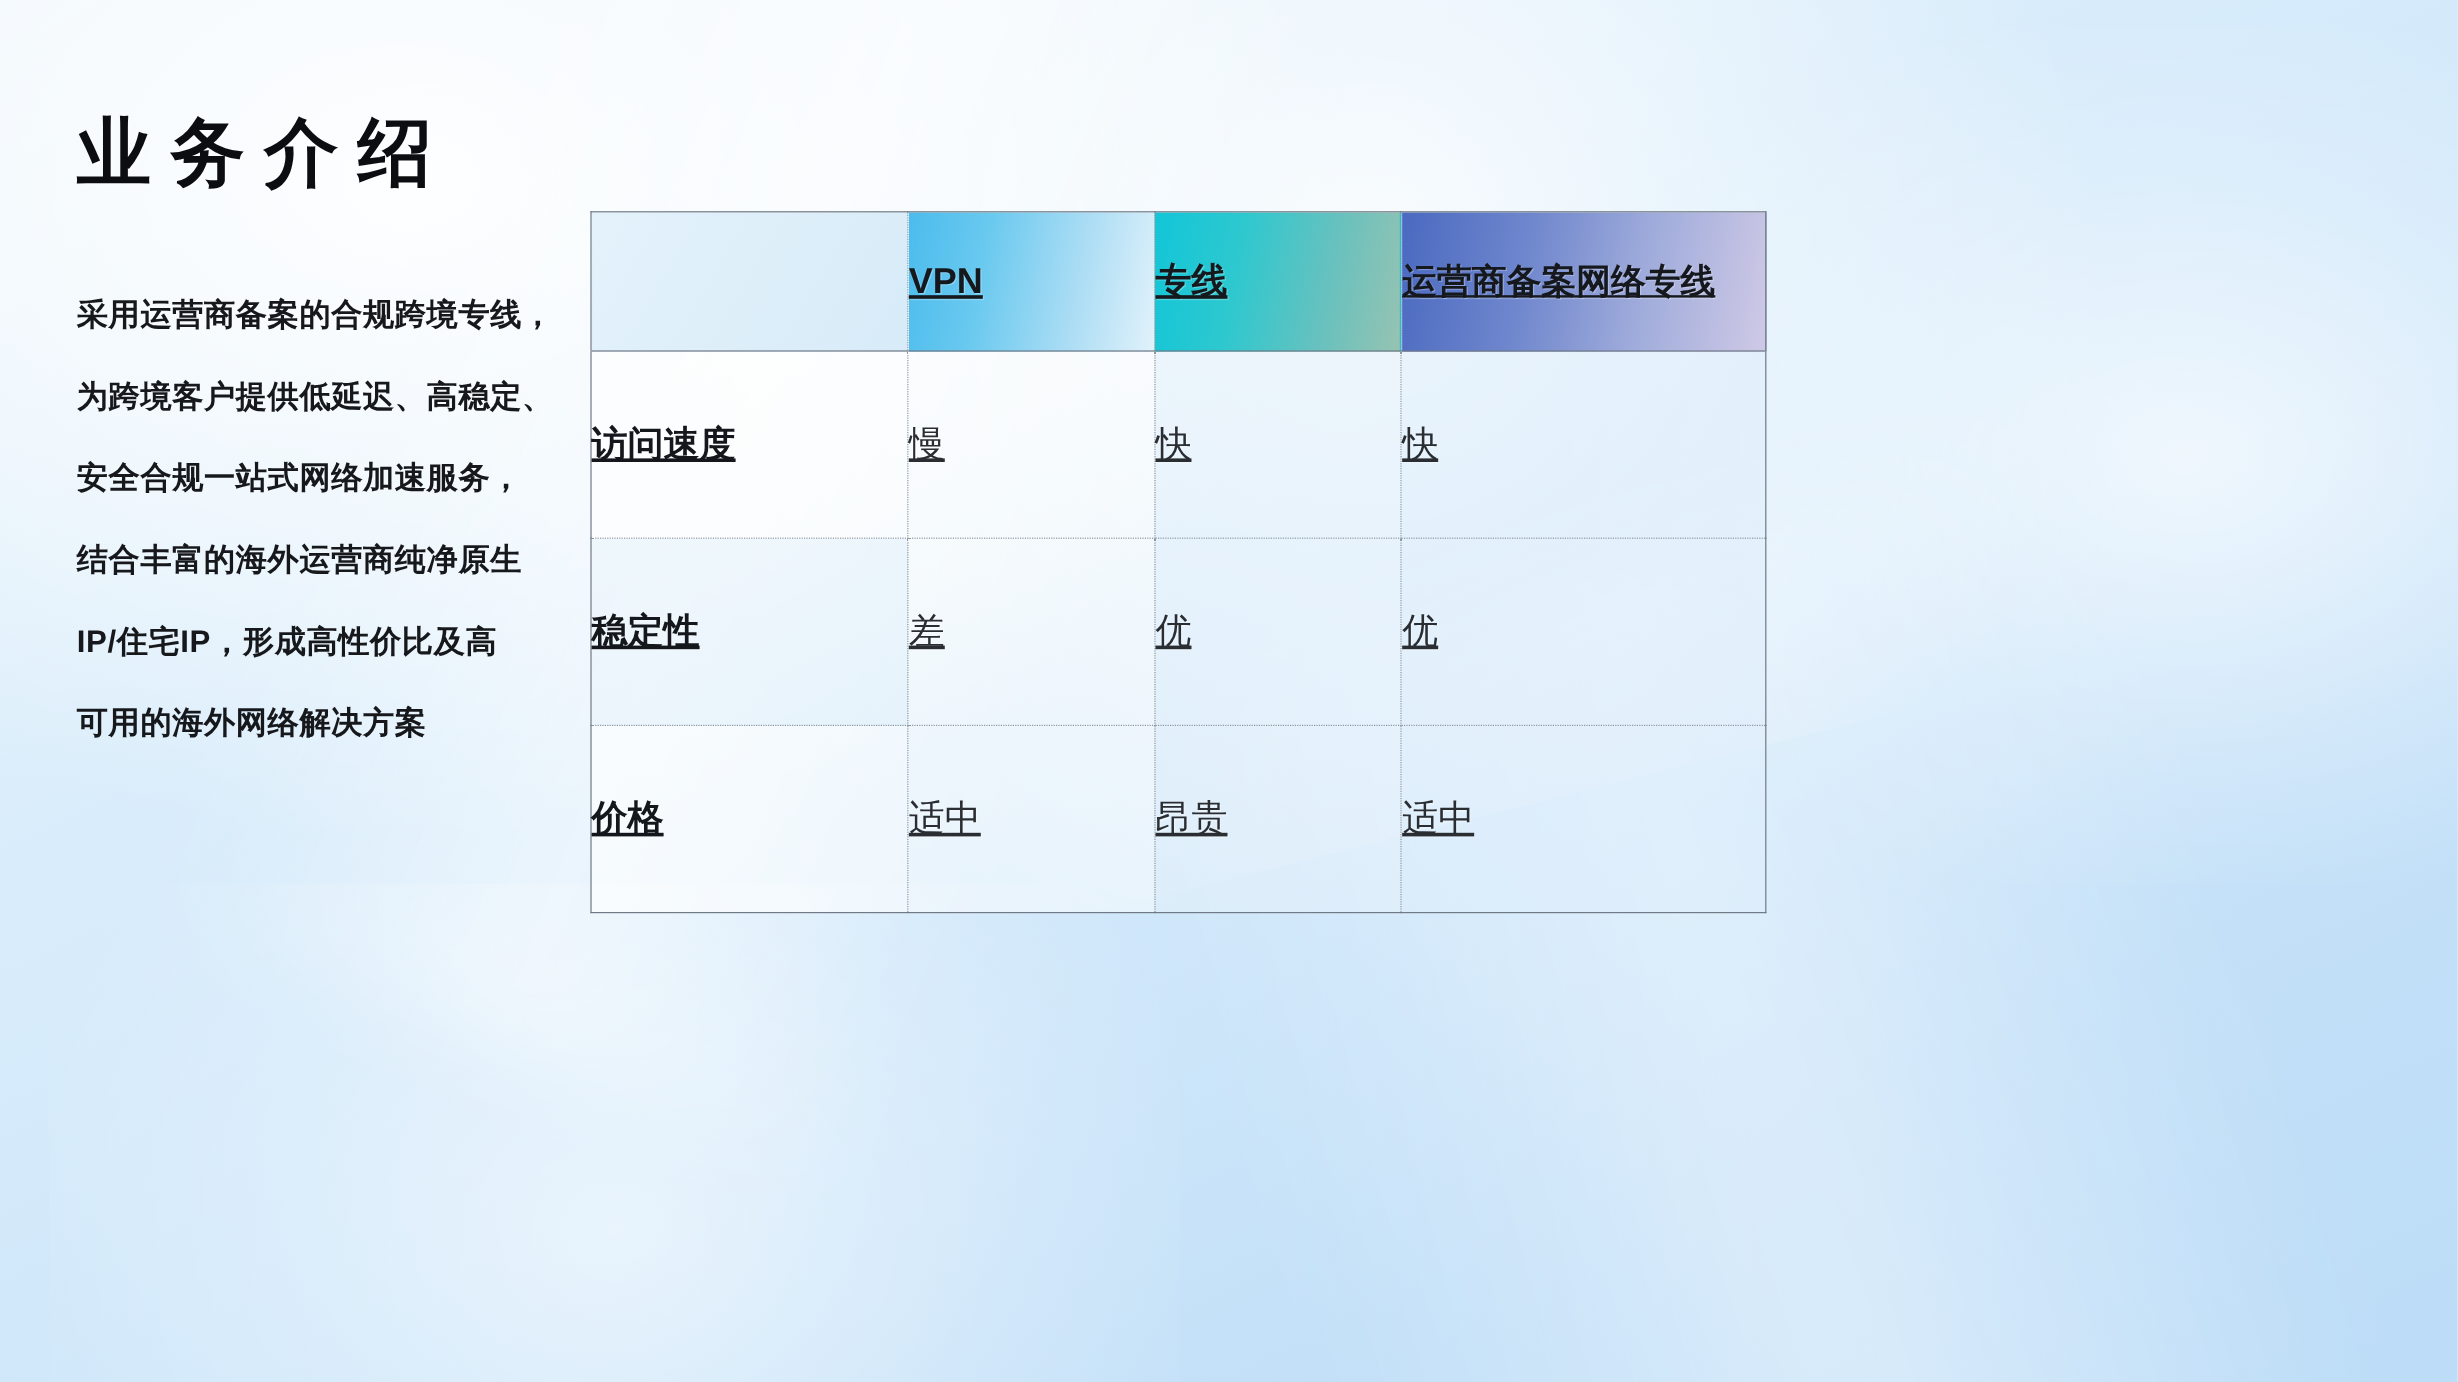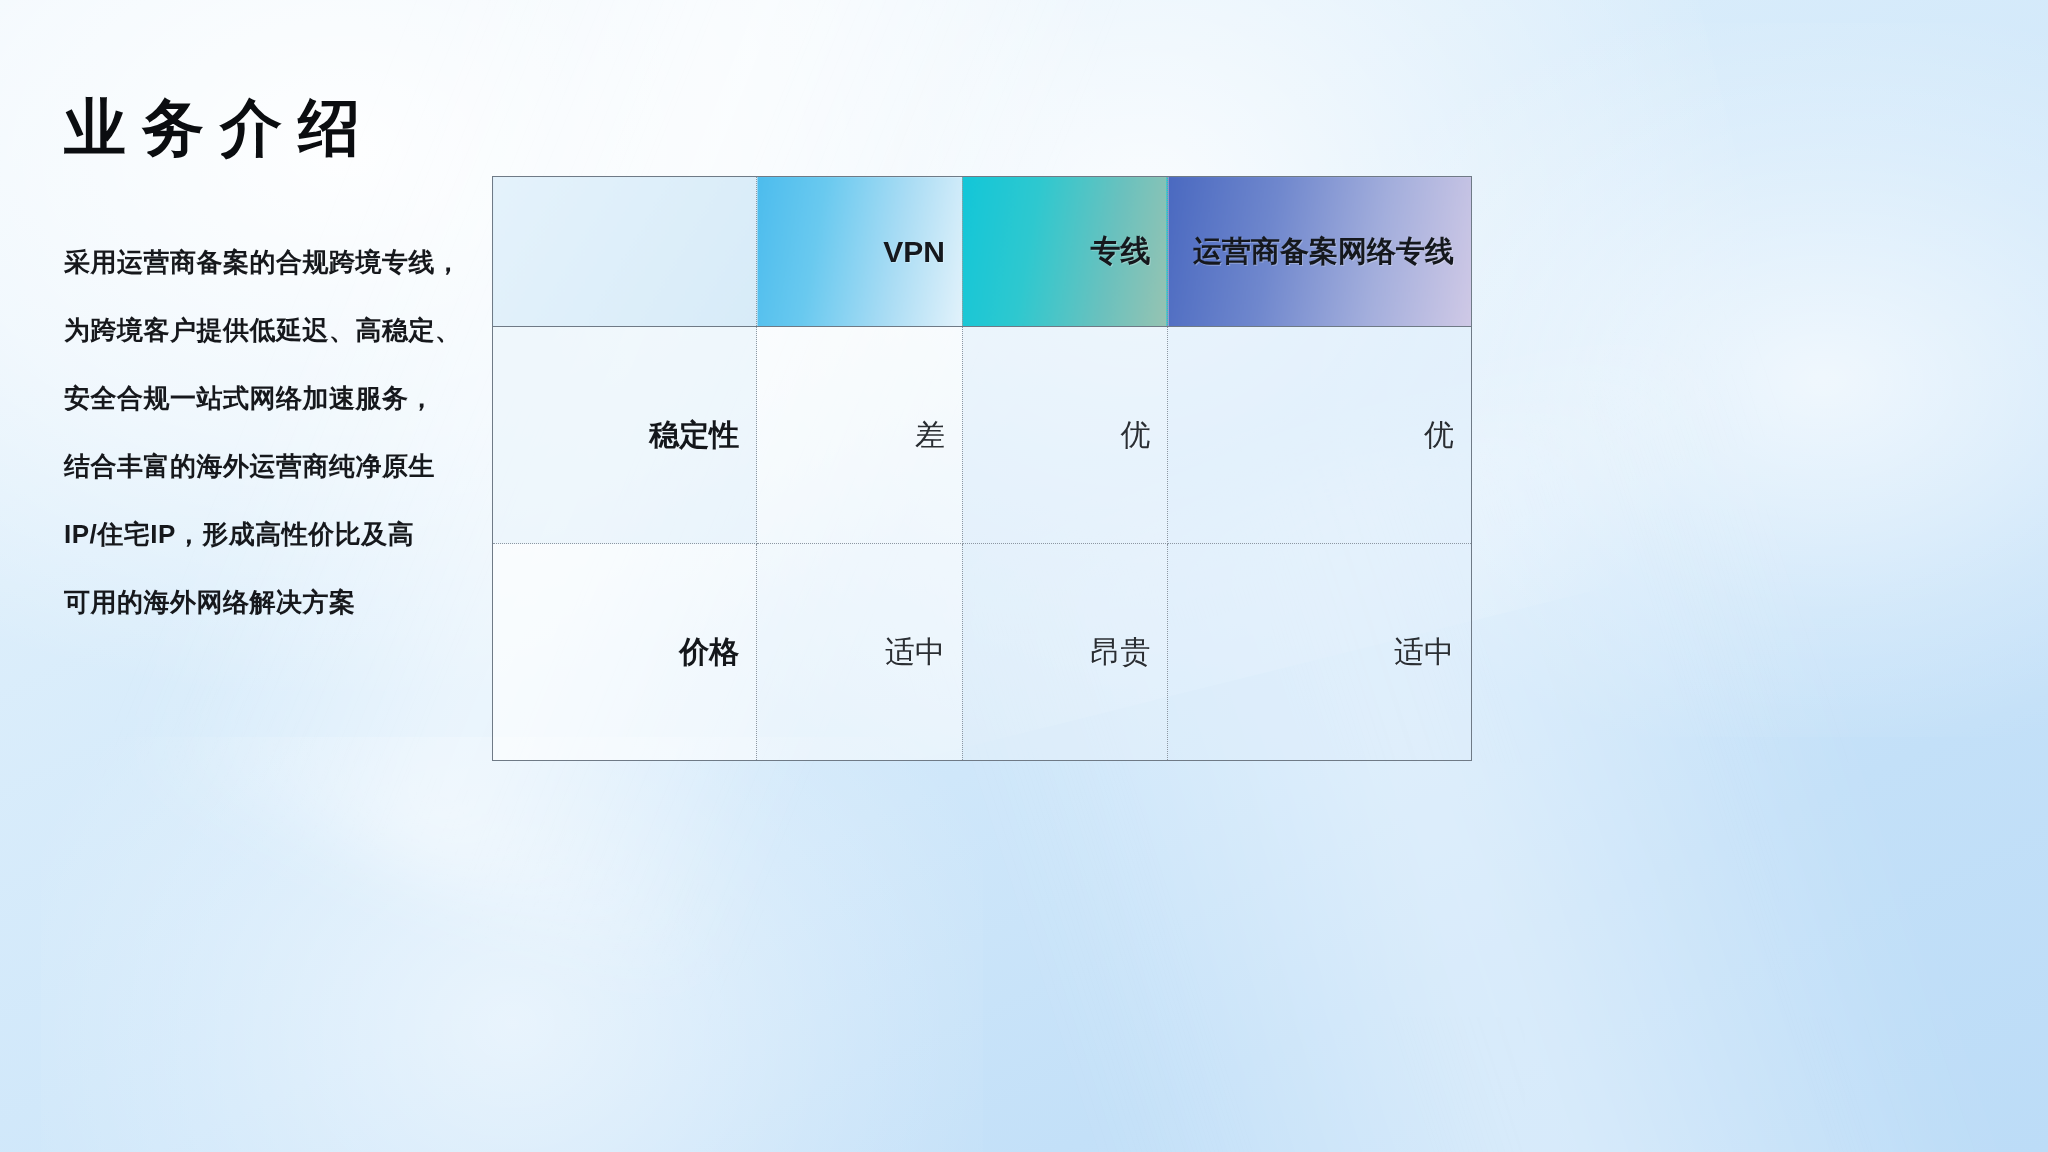--- a/index.html
+++ b/index.html
@@ -127,23 +127,24 @@
   }
   #compare-table col.c1 { width: 27%; }
   #compare-table col.c2 { width: 21%; }
   #compare-table col.c3 { width: 21%; }
   #compare-table col.c4 { width: 31%; }
 
   #compare-table td,
   #compare-table th {
     border-right: 1px dotted #8d97a2;
     border-bottom: 1px dotted #8d97a2;
-    text-align: right;
+    text-align: left;
     vertical-align: middle;
-    padding: 17px;
+    padding: 0;
+    text-decoration: underline;
   }
   #compare-table tr td:last-child,
   #compare-table tr th:last-child { border-right: none; }
   #compare-table tr:last-child td { border-bottom: none; }
 
   thead th {
     height: 115px;
     border-bottom: 1px solid #6f7a86 !important;
     font-size: 30px;
     font-weight: bold;
@@ -213,20 +214,26 @@
     </colgroup>
     <thead>
       <tr>
         <th class="h-blank"></th>
         <th class="h-vpn">VPN</th>
         <th class="h-line">专线</th>
         <th class="h-carrier">运营商备案网络专线</th>
       </tr>
     </thead>
     <tbody>
+      <tr class="band-a">
+        <td class="rowlabel">访问速度</td>
+        <td class="col-vpn">慢</td>
+        <td class="col-line">快</td>
+        <td class="col-carrier">快</td>
+      </tr>
       <tr class="band-b">
         <td class="rowlabel">稳定性</td>
         <td class="col-vpn">差</td>
         <td class="col-line">优</td>
         <td class="col-carrier">优</td>
       </tr>
       <tr class="band-a">
         <td class="rowlabel">价格</td>
         <td class="col-vpn">适中</td>
         <td class="col-line">昂贵</td>

